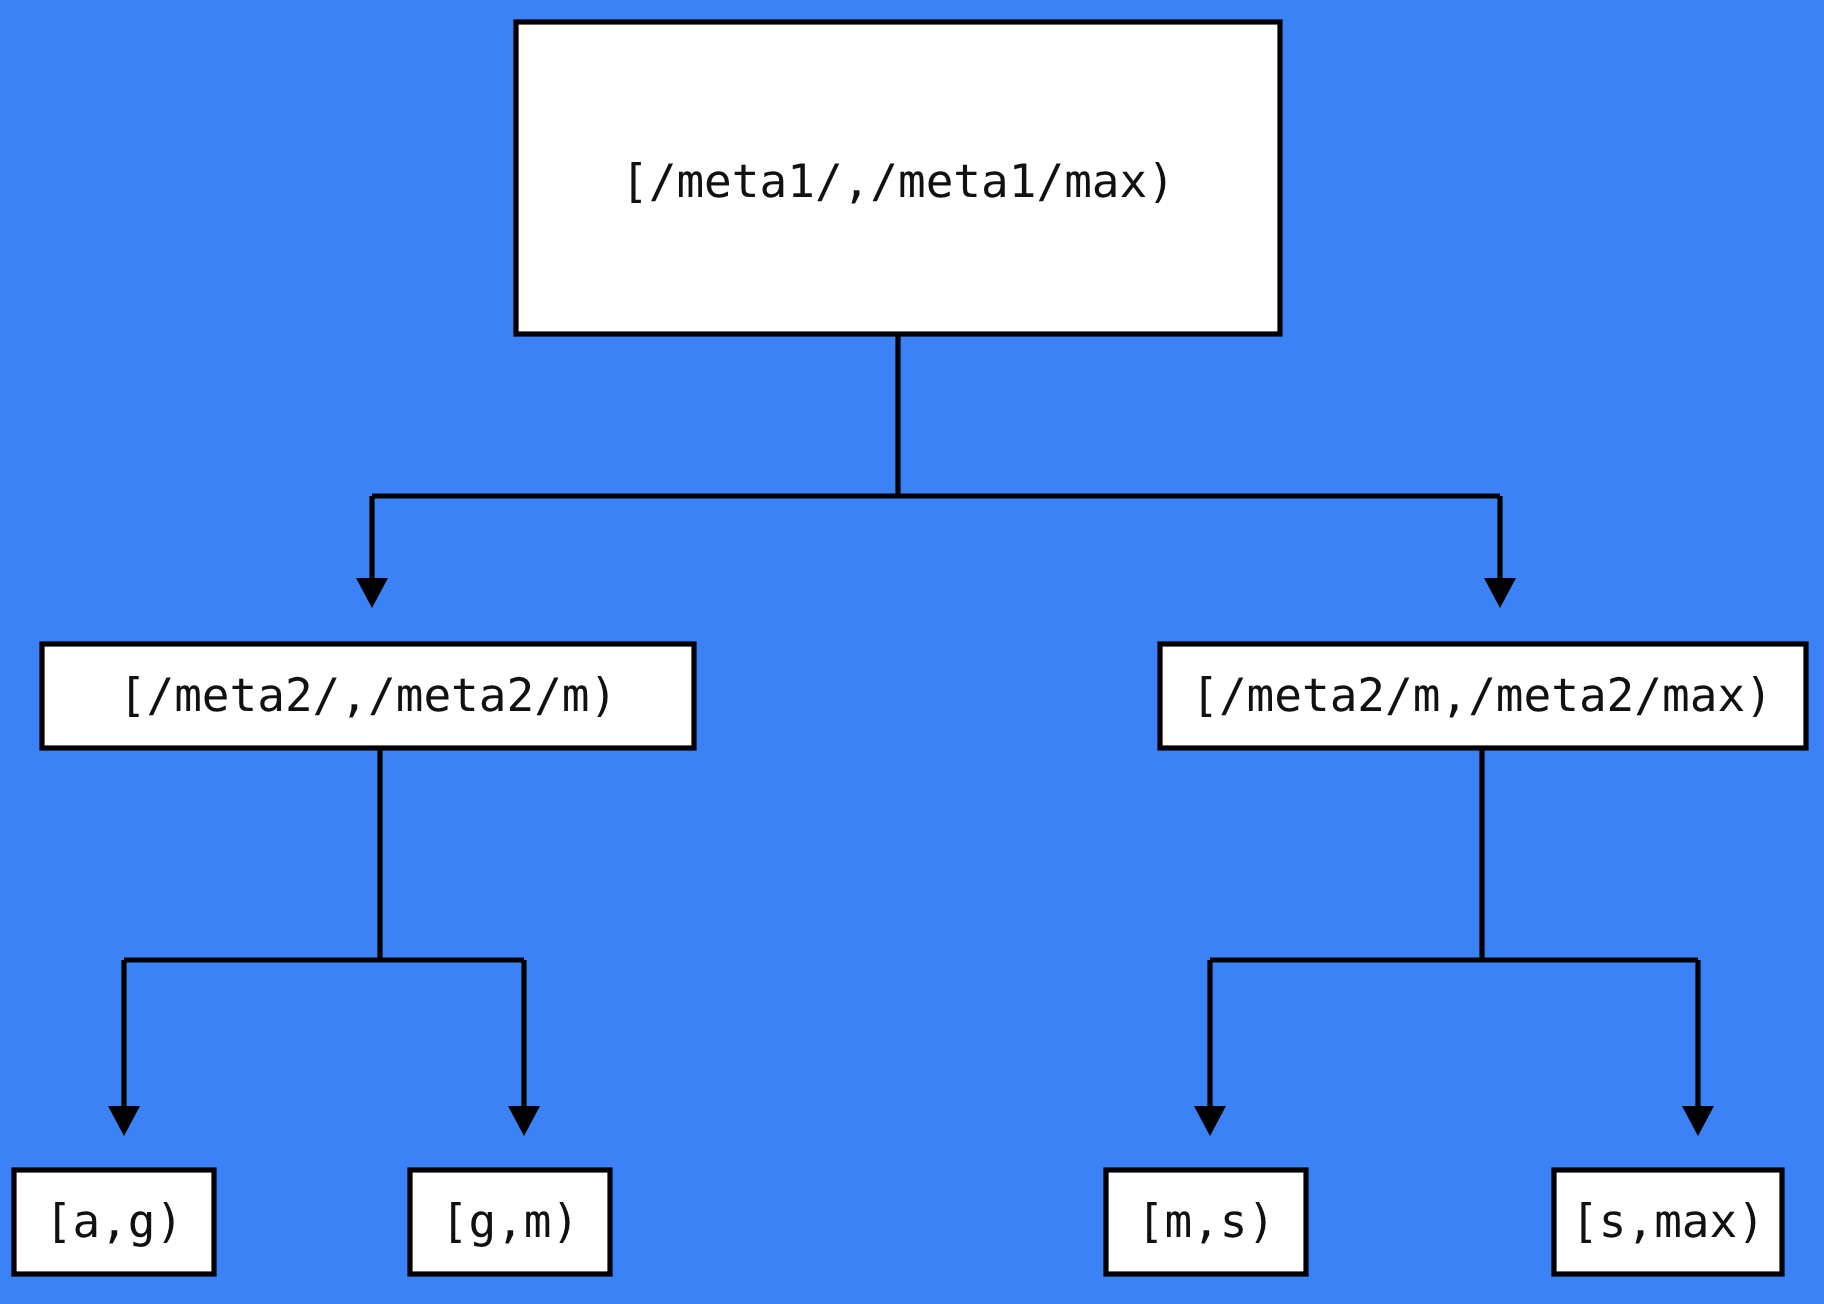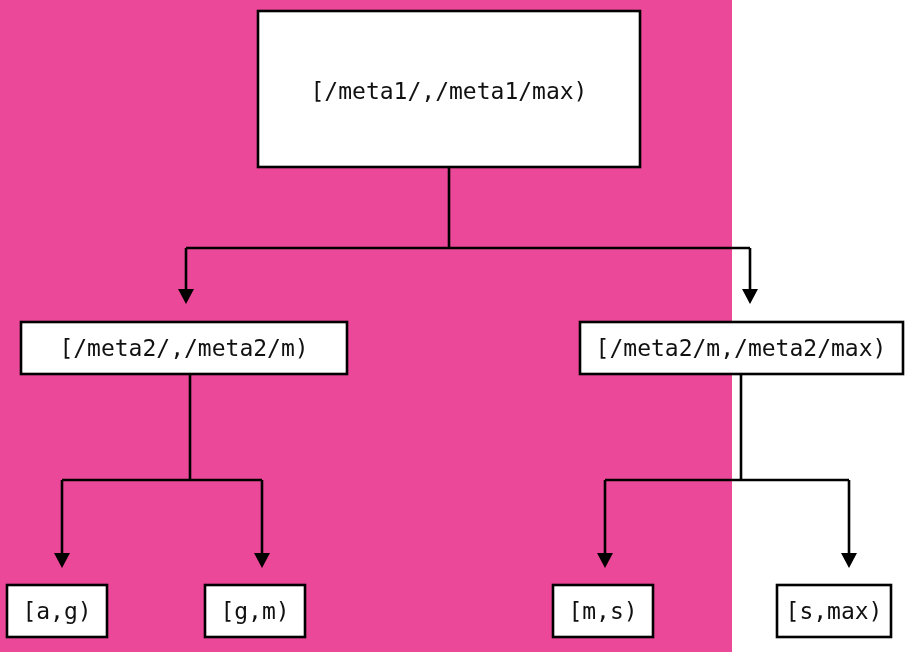--- a/index.html
+++ b/index.html
@@ -8,23 +8,23 @@
     background: #ffffff;
   }
   body {
     width: 912px;
     height: 652px;
     font-family: "DejaVu Sans Mono", "Liberation Mono", monospace;
     overflow: hidden;
   }
   #diagram-root {
     position: relative;
-    width: 732px;
+    width: 912px;
     height: 652px;
-    background: #ec4899;
+    background: #3b82f6;
   }
   svg.tree-canvas {
     display: block;
     width: 912px;
     height: 652px;
   }
   .node-box {
     fill: #ffffff;
     stroke: #000000;
     stroke-width: 2.6;

